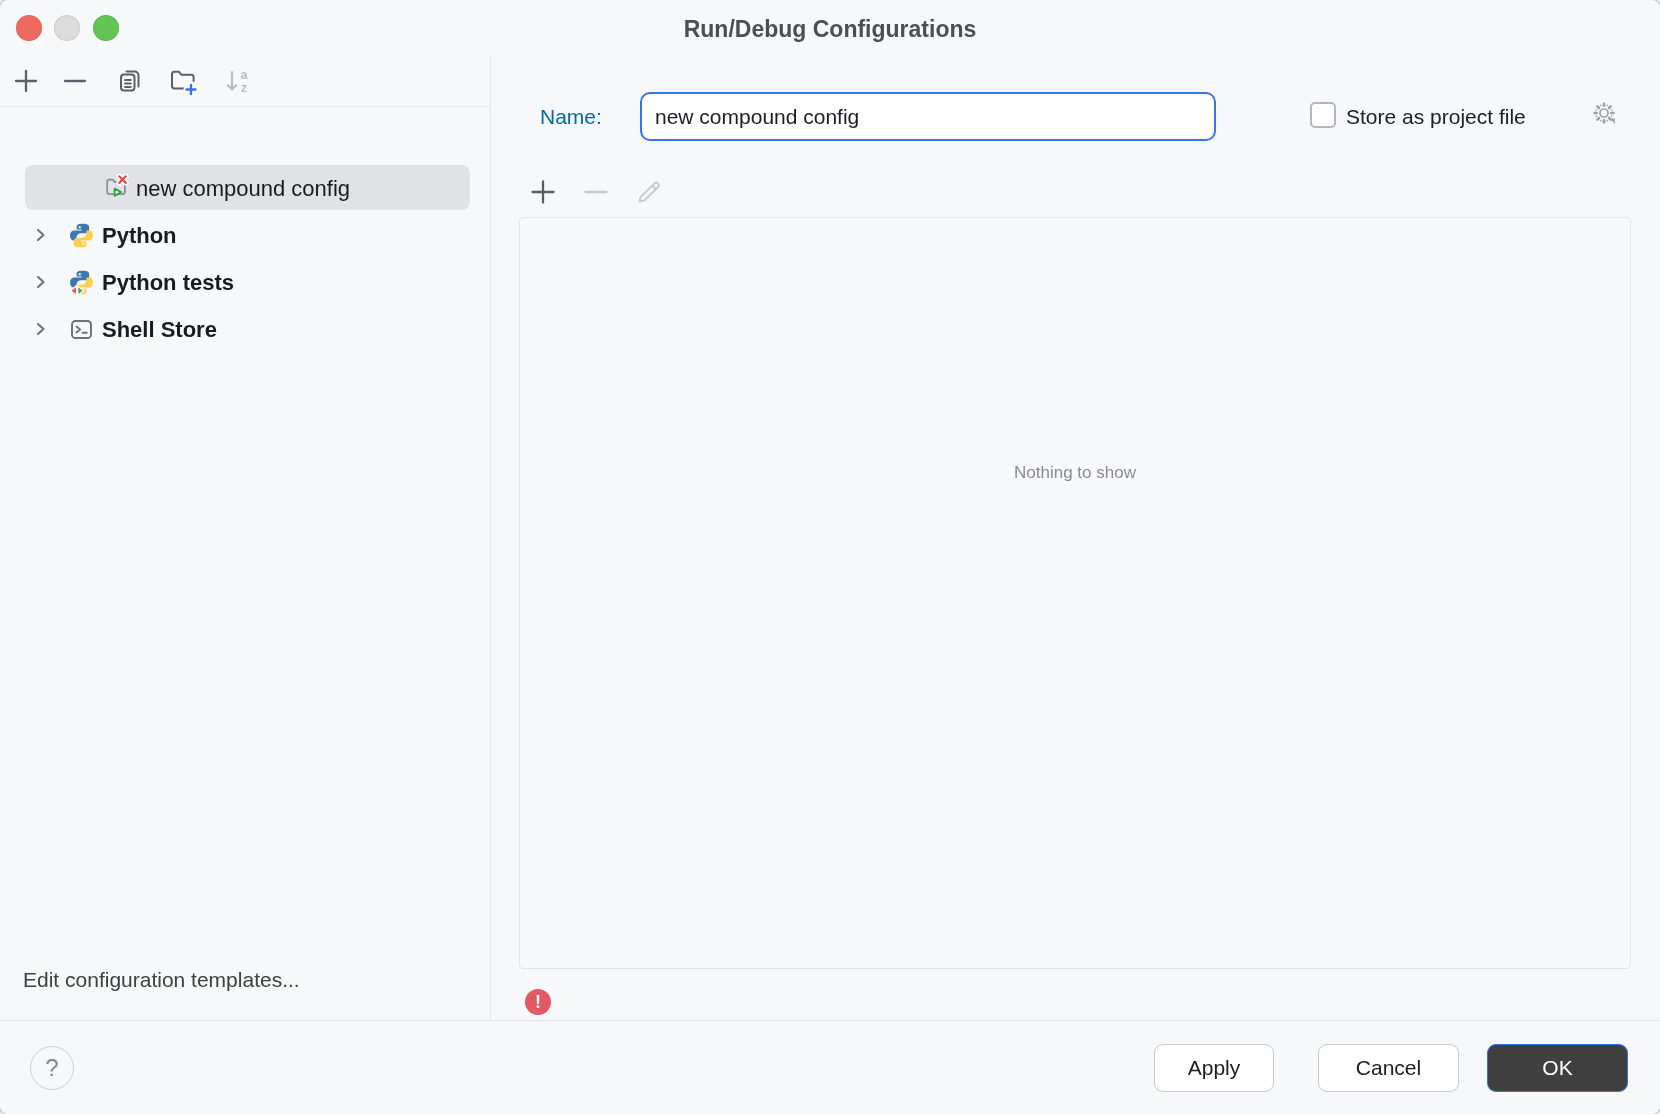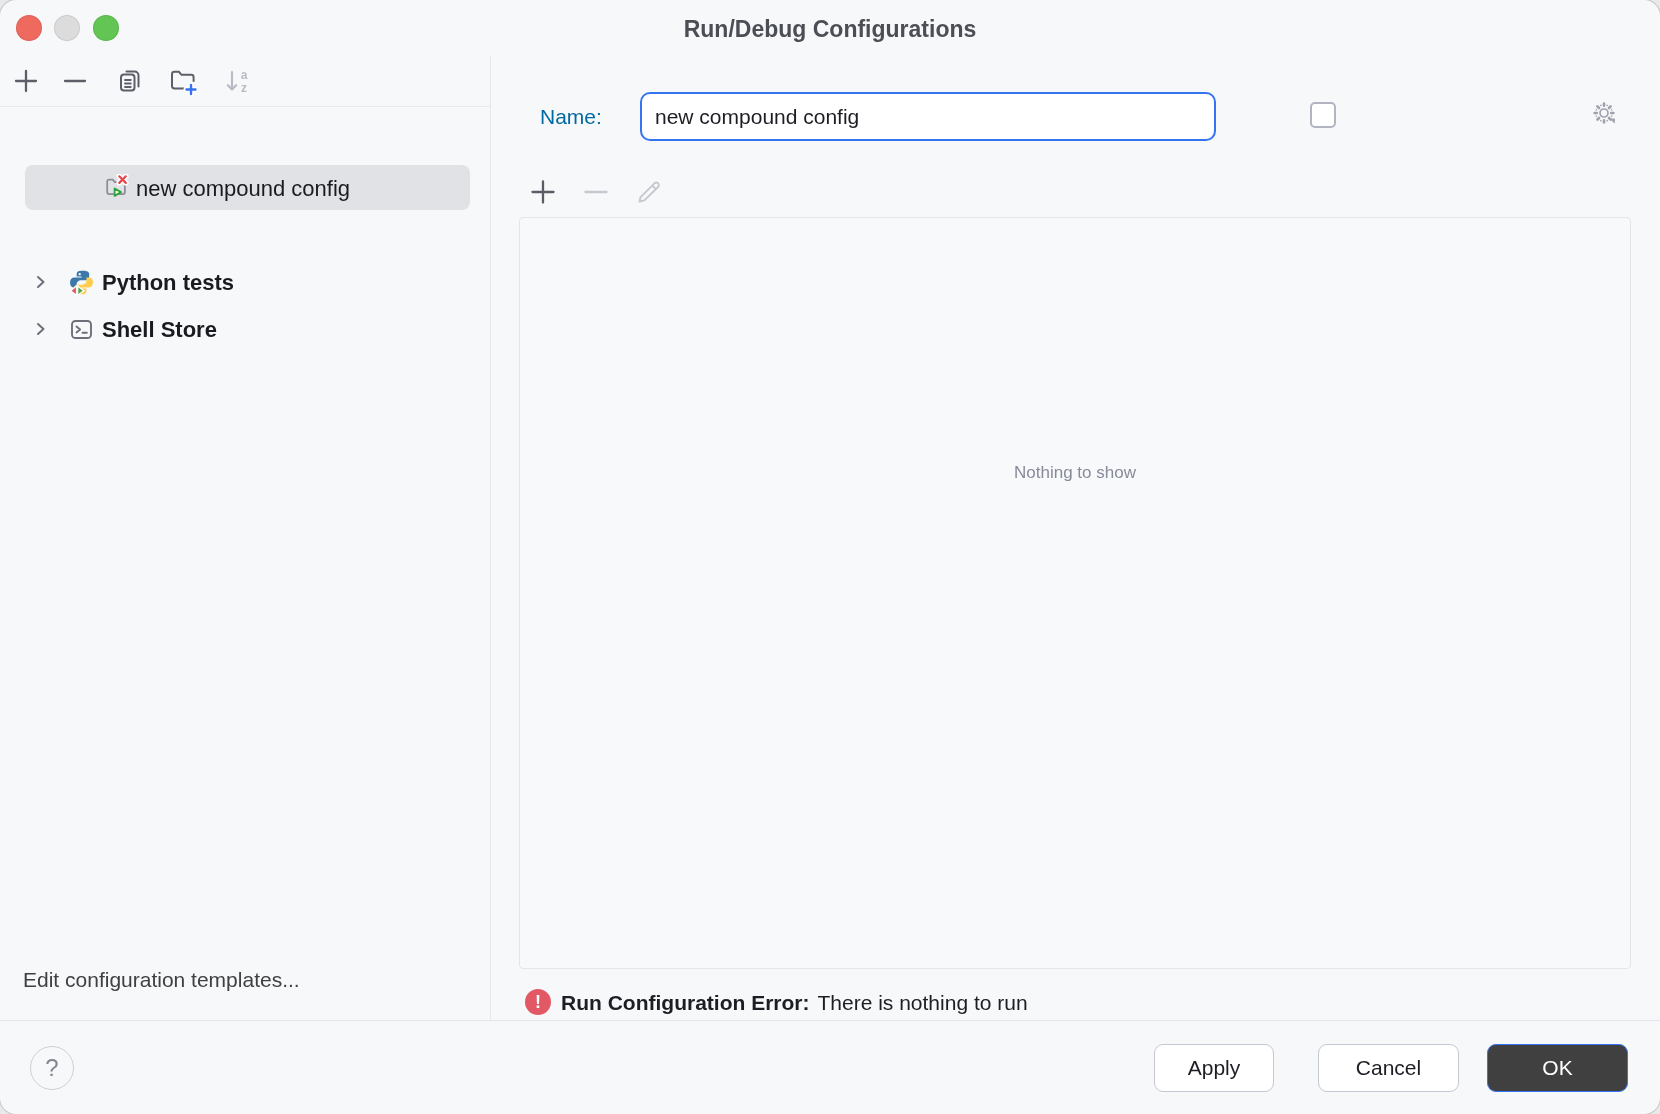--- a/index.html
+++ b/index.html
@@ -1,18 +1,18 @@
 <!DOCTYPE html>
 <html><head>
 <meta charset="utf-8">
 <style>
   html,body{margin:0;padding:0;background:#e9e9ea;font-family:"Liberation Sans","DejaVu Sans",sans-serif;}
   #window{
     position:relative;width:1660px;height:1114px;background:#f7f8fa;
-    border-radius:16px;overflow:hidden;box-shadow:0 0 0 1px rgba(0,0,0,.15);
+    border-radius:8px;overflow:hidden;box-shadow:0 0 0 1px rgba(0,0,0,.15);
   }
   
   .titlebar{position:absolute;left:0;top:0;width:100%;height:56px;}
   .light{position:absolute;top:15px;width:26px;height:26px;border-radius:50%;box-shadow:inset 0 0 0 1px rgba(0,0,0,.08);}
   .light.red{left:16px;background:#ee6a5f;}
   .light.yellow{left:54px;background:#dcdcdc;}
   .light.green{left:93px;background:#62c554;}
   .win-title{position:absolute;left:0;right:0;top:0;height:56px;line-height:58px;text-align:center;
     font-size:23px;font-weight:bold;color:#4c4e55;}
   
@@ -112,20 +112,30 @@
       <div class="row-hl"></div>
       <svg class="tree-ico" style="left:103px;top:9px" viewBox="0 0 29 29">
         <path d="M4.5 10V8.3c0-1.2 1-2.2 2.2-2.2h3.8l2.2 2.6h8.6c1.2 0 2.2 1 2.2 2.2v8.4c0 1.2-1 2.2-2.2 2.2H6.7c-1.2 0-2.2-1-2.2-2.2V10z" stroke="#8b8e98" stroke-width="1.9" fill="none" stroke-linejoin="round"></path>
         <path d="M12.5 15.5l6.8 4-6.8 4z" fill="#ffffff" stroke="#2fa33c" stroke-width="2" stroke-linejoin="round"></path>
         <path d="M17.5 2.5l7 7M24.5 2.5l-7 7" stroke="#ffffff" stroke-width="6" stroke-linecap="round"></path>
         <path d="M17.5 2.5l7 7M24.5 2.5l-7 7" stroke="#e5484d" stroke-width="2.4" stroke-linecap="round"></path>
       </svg>
       <span class="tree-label" style="left:136px">new compound config</span>
     </div>
 
+    <div class="tree-row" style="top:156px">
+      <svg class="chev" viewBox="0 0 20 20">
+        <polyline points="7,5 12.5,10 7,15" stroke="#6d707a" stroke-width="2" fill="none" stroke-linecap="round" stroke-linejoin="round"></polyline>
+      </svg>
+      <svg class="tree-ico" style="left:68px" viewBox="0 0 24 24">
+        <path fill="#3c78aa" d="M11.9 1.5c-2.6 0-4.2.9-4.2 2.8v2.4h4.4v.9H5.6c-2 0-3.8 1.4-3.8 4.4s1.5 4.5 3.5 4.5h2.3v-2.8c0-2.1 1.8-3.7 3.9-3.7h4.3c1.7 0 3-1.4 3-3.1V4.3c0-1.9-2.2-2.8-4.8-2.8h-2.1zm-1.5 2.1c.5 0 1 .4 1 1 0 .5-.5 1-1 1-.6 0-1-.5-1-1 0-.6.4-1 1-1z"></path>
+        <path fill="#ffce4f" d="M12.1 22.5c2.6 0 4.2-.9 4.2-2.8v-2.4h-4.4v-.9h6.5c2 0 3.8-1.4 3.8-4.4s-1.5-4.5-3.5-4.5h-2.3v2.8c0 2.1-1.8 3.7-3.9 3.7H8.2c-1.7 0-3 1.4-3 3.1v2.6c0 1.9 2.2 2.8 4.8 2.8h2.1zm1.5-2.1c-.5 0-1-.4-1-1 0-.5.5-1 1-1 .6 0 1 .5 1 1 0 .6-.4 1-1 1z"></path>
+      </svg>
+      <span class="tree-label b" style="left:102px">Python</span>
+    </div>
 
     <div class="tree-row" style="top:203px">
       <svg class="chev" viewBox="0 0 20 20">
         <polyline points="7,5 12.5,10 7,15" stroke="#6d707a" stroke-width="2" fill="none" stroke-linecap="round" stroke-linejoin="round"></polyline>
       </svg>
       <svg class="tree-ico" style="left:68px" viewBox="0 0 24 24">
         <path fill="#3c78aa" d="M11.9 1.5c-2.6 0-4.2.9-4.2 2.8v2.4h4.4v.9H5.6c-2 0-3.8 1.4-3.8 4.4s1.5 4.5 3.5 4.5h2.3v-2.8c0-2.1 1.8-3.7 3.9-3.7h4.3c1.7 0 3-1.4 3-3.1V4.3c0-1.9-2.2-2.8-4.8-2.8h-2.1zm-1.5 2.1c.5 0 1 .4 1 1 0 .5-.5 1-1 1-.6 0-1-.5-1-1 0-.6.4-1 1-1z"></path>
         <path fill="#ffce4f" d="M12.1 22.5c2.6 0 4.2-.9 4.2-2.8v-2.4h-4.4v-.9h6.5c2 0 3.8-1.4 3.8-4.4s-1.5-4.5-3.5-4.5h-2.3v2.8c0 2.1-1.8 3.7-3.9 3.7H8.2c-1.7 0-3 1.4-3 3.1v2.6c0 1.9 2.2 2.8 4.8 2.8h2.1zm1.5-2.1c-.5 0-1-.4-1-1 0-.5.5-1 1-1 .6 0 1 .5 1 1 0 .6-.4 1-1 1z"></path>
         <path d="M7.6 15.2v8.2l-5.4-4.1z" fill="#e5586a" stroke="#ffffff" stroke-width="1.1"></path>
         <path d="M8.6 15.2v8.2l5.4-4.1z" fill="#57a64b" stroke="#ffffff" stroke-width="1.1"></path>
@@ -146,20 +156,21 @@
     </div>
 
     <a class="edit-link">Edit configuration templates...</a>
   </div>
 
   <div class="v-divider"></div>
 
   <span class="name-label">Name:</span>
   <input class="name-input" type="text" value="new compound config" style="">
   <div class="checkbox"></div>
+  <span class="cb-label">Store as project file</span>
   <div class="gear">
     <svg width="34" height="34" viewBox="0 0 34 34">
       <circle cx="16" cy="15" r="4" stroke="#9fa2ac" stroke-width="1.7" fill="none"></circle>
       <circle cx="16" cy="15" r="8.2" stroke="#9fa2ac" stroke-width="1.7" fill="none"></circle>
       <g stroke="#f7f8fa" stroke-width="5">
         <path d="M16 5.2v4M16 20.8v4M6.2 15h4M21.8 15h4M9.1 8.1l2.8 2.8M20.1 19.1l2.8 2.8M22.9 8.1l-2.8 2.8M11.9 19.1l-2.8 2.8"></path>
       </g>
       <g stroke="#9fa2ac" stroke-width="2.6" stroke-linecap="round">
         <path d="M16 5.6v2.2M16 22.2v2.2M6.6 15h2.2M23.2 15h2.2M9.4 8.4L11 10M21 20l1.6 1.6M22.6 8.4L21 10M11 20l-1.6 1.6"></path>
       </g>
@@ -182,23 +193,20 @@
       <path d="M5.5 24.5l1.1-4.4L20.4 6.3a2.6 2.6 0 0 1 3.7 0 2.6 2.6 0 0 1 0 3.7L10.3 23.4l-4.8 1.1z" stroke="#c6c8d0" stroke-width="1.9" fill="none" stroke-linejoin="round"></path>
       <path d="M18.2 8.5l3.7 3.7" stroke="#c6c8d0" stroke-width="1.9" fill="none"></path>
     </svg>
   </div>
 
   <div class="content-panel">
     <div class="empty-msg">Nothing to show</div>
   </div>
 
   <div class="err-icon">!</div>
-  <div class="err-text">
-    <b>Run Configuration Error:</b><span>There is nothing to run</span>
-  </div>
 
   <div class="h-divider"></div>
 
   <div class="help-btn">?</div>
   <div id="btn-apply" class="btn plain">Apply</div>
   <div id="btn-cancel" class="btn plain">Cancel</div>
   <div id="btn-ok" class="btn primary">OK</div>
 
 </div>
 

